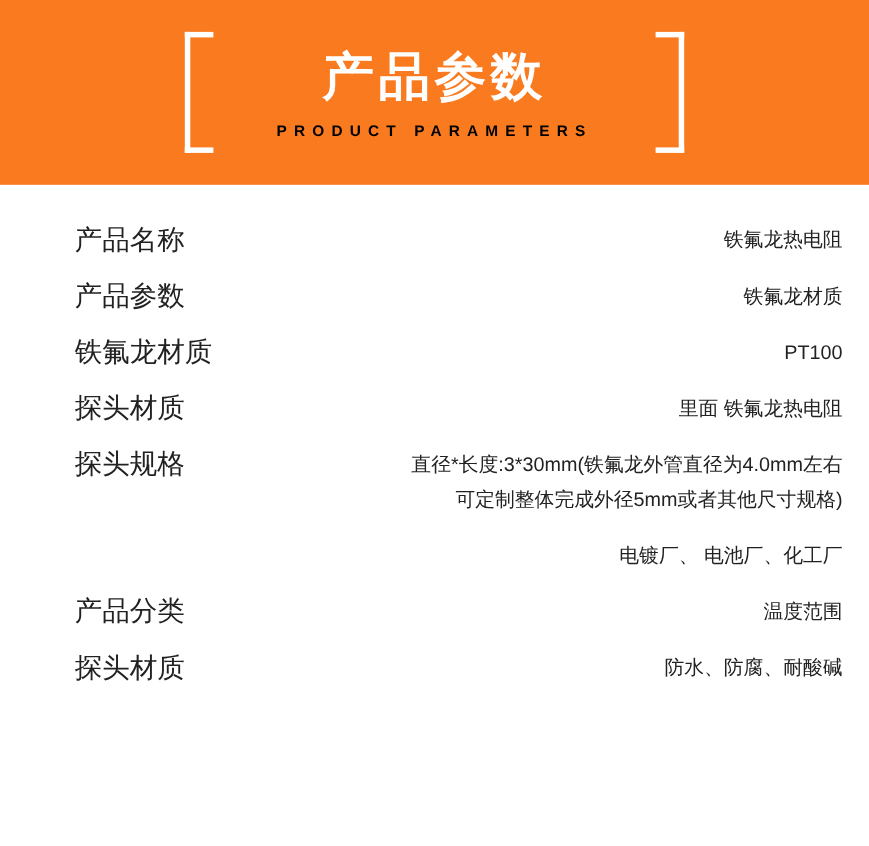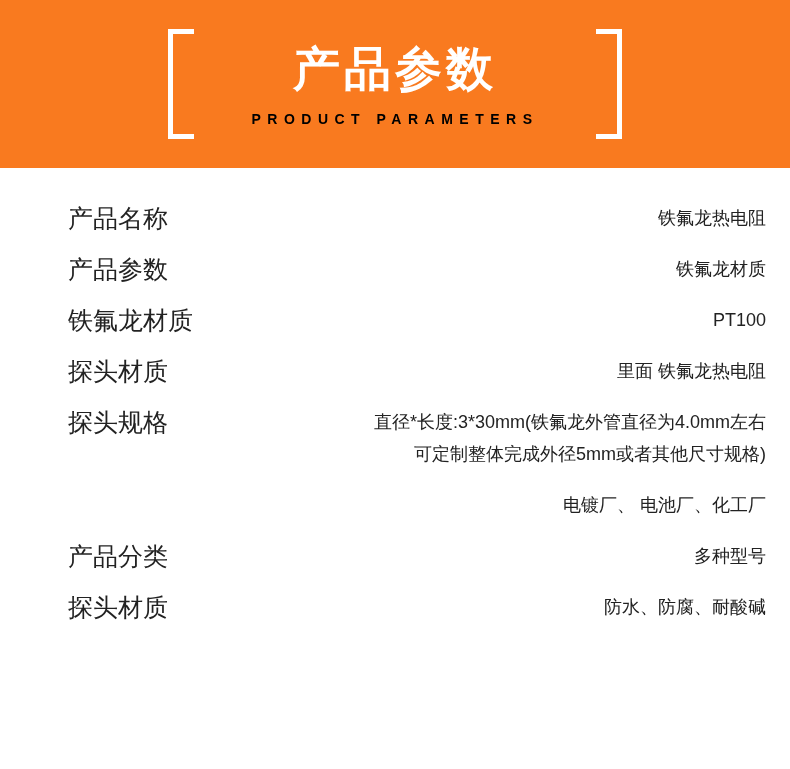--- a/index.html
+++ b/index.html
@@ -168,21 +168,21 @@
       </div>
     </div>
 
 
     <div class="spec-row">
       <div class="spec-value">电镀厂、 电池厂、化工厂</div>
     </div>
 
     <div class="spec-row">
       <div class="spec-label">产品分类</div>
-      <div class="spec-value">多种型号</div>
+      <div class="spec-value">温度范围</div>
     </div>
 
     <div class="spec-row">
       <div class="spec-label">探头材质</div>
       <div class="spec-value">防水、防腐、耐酸碱</div>
     </div>
 
   </div>
 
 </div>

